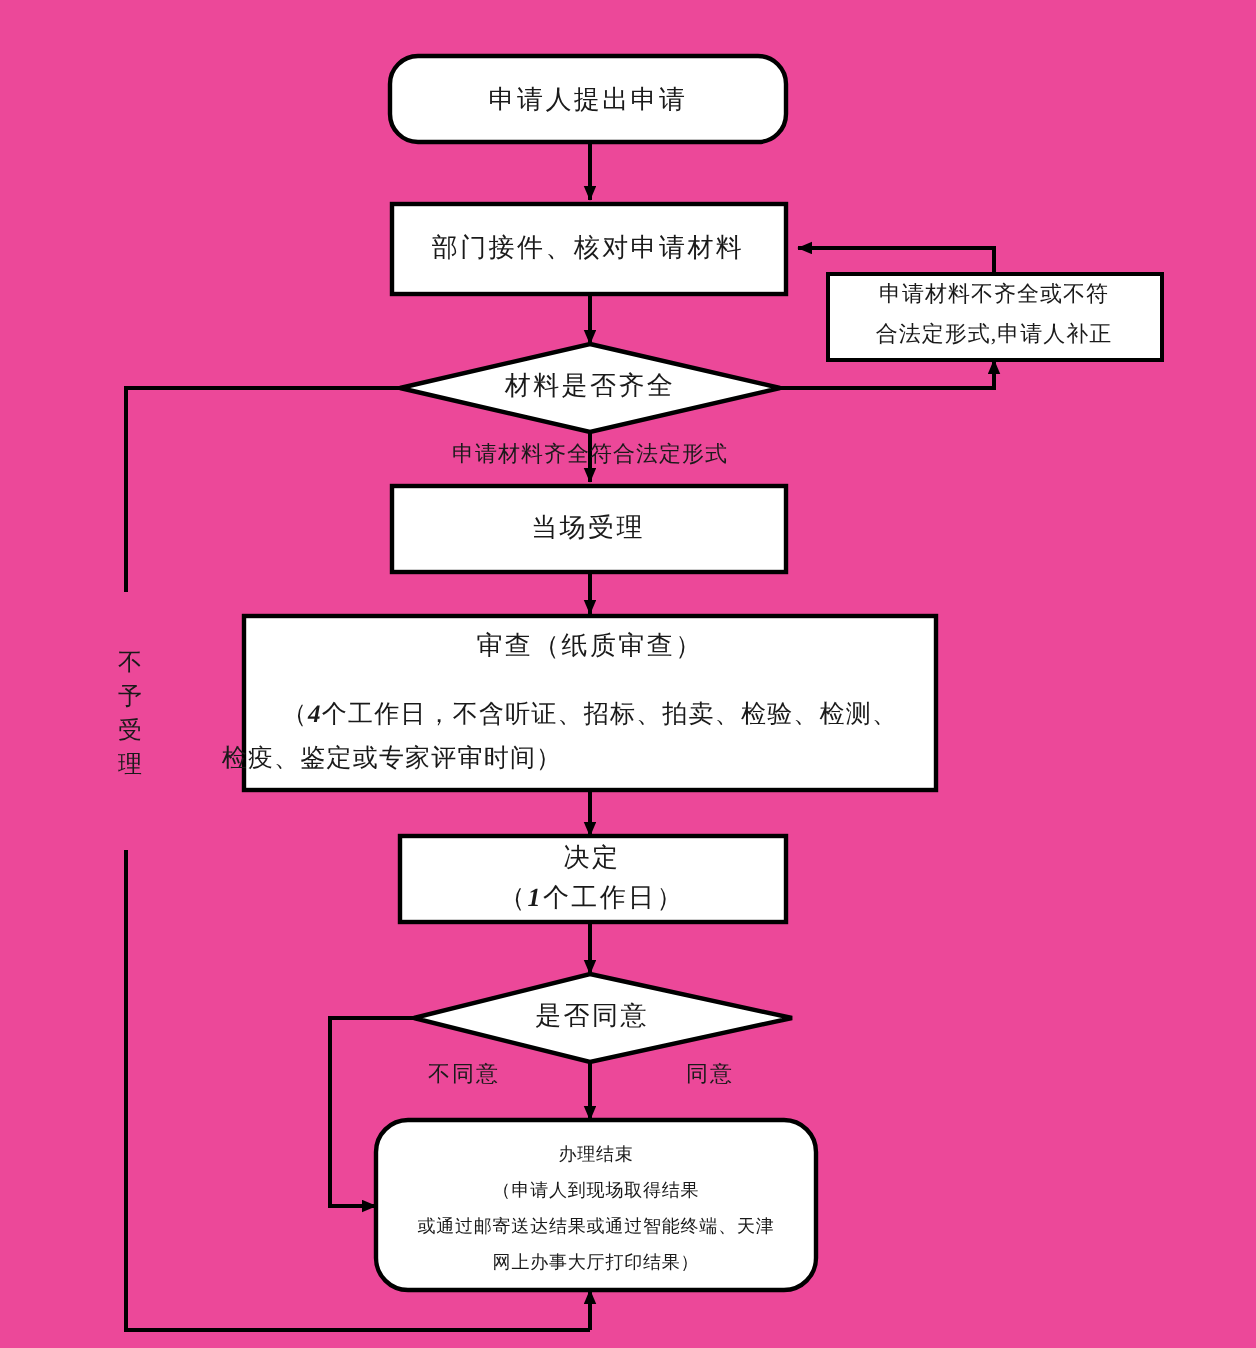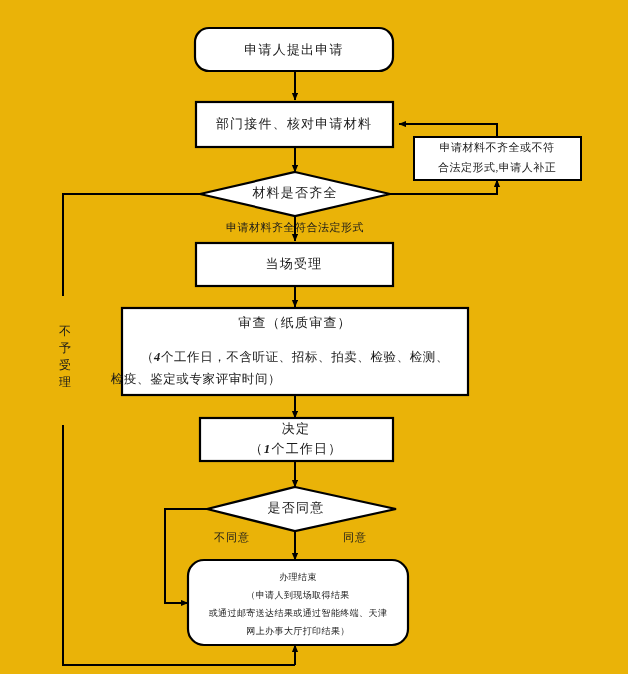--- a/index.html
+++ b/index.html
@@ -7,21 +7,21 @@
     padding: 0;
     background: #ffffff;
   }
   body {
     font-family: "Liberation Serif", "DejaVu Serif", serif;
   }
   #flowchart-root {
     position: relative;
     width: 628px;
     height: 674px;
-    background: #eab308;
+    background: #ec4899;
     overflow: hidden;
   }
   svg.flow-canvas {
     position: absolute;
     top: 0;
     left: 0;
     width: 628px;
     height: 674px;
   }
   .node-shape {

